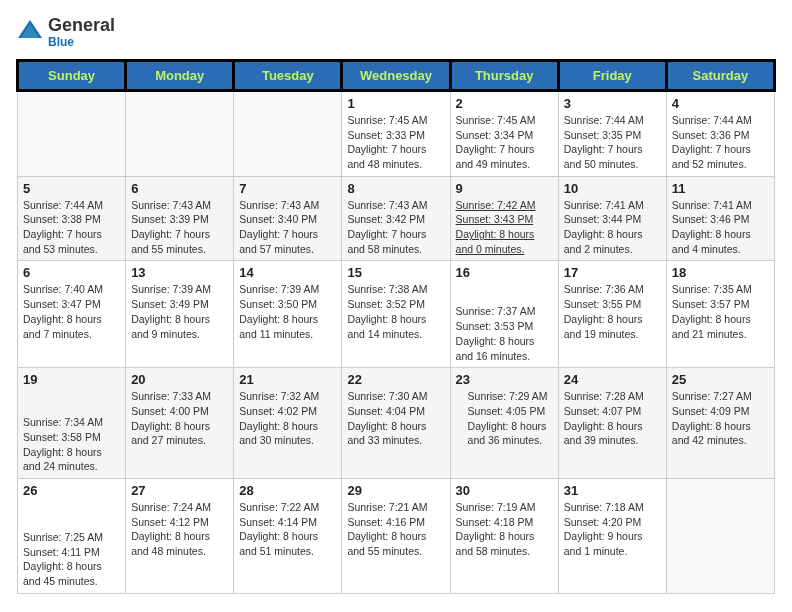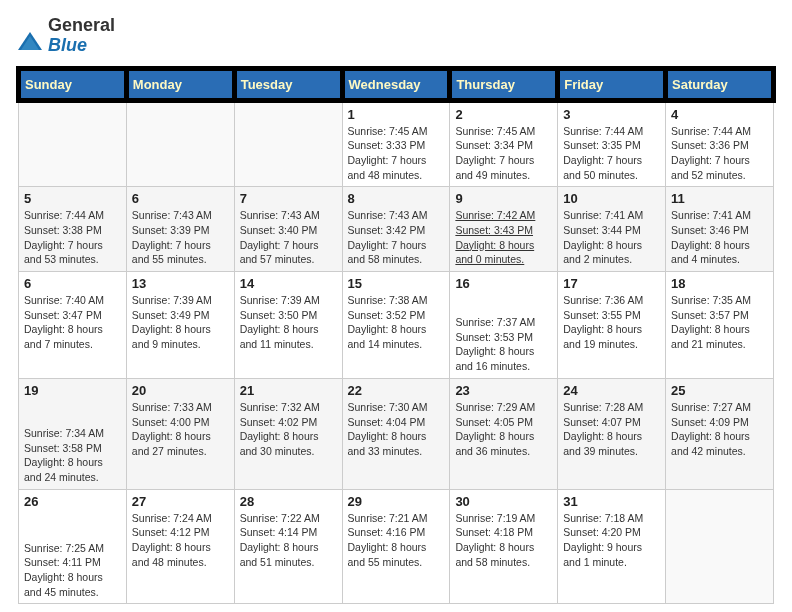--- a/index.html
+++ b/index.html
@@ -11,37 +11,36 @@
       padding: 16px;
     }
     .header {
       display: flex;
       justify-content: space-between;
       align-items: flex-start;
       margin-bottom: 10px;
     }
     .logo {
       display: flex;
-      align-items: flex-end;
+      align-items: flex-start;
     }
     .logo-text {
       display: flex;
       flex-direction: column;
       line-height: 1.1;
     }
     .logo-general {
       font-size: 18px;
       font-weight: bold;
       color: #333;
     }
     .logo-blue {
-      font-size: 18px;
+      font-size: 12px;
       font-weight: bold;
       color: #1a6faf;
-      font-style: italic;
     }
     .logo-icon {
       width: 28px;
       height: 28px;
       margin-right: 4px;
     }
     .title-block {
       text-align: right;
     }
     .cal-title {
@@ -52,26 +51,26 @@
     .cal-subtitle {
       font-size: 15px;
       color: #555;
     }
     table {
       width: 100%;
       border-collapse: collapse;
     }
     th {
       background: #2a6db5;
-      color: #fef9c3;
+      color: #bef264;
       font-size: 13px;
       font-weight: bold;
       padding: 6px 4px;
-      text-align: left;
-      border: 5px solid #000000;
+      text-align: center;
+      border: 3px solid #000000;
     }
     td {
       border: 1px solid #ccc;
       vertical-align: top;
       padding: 4px 5px;
       width: calc(100% / 7);
       min-height: 80px;
       background: #fff;
     }
     tr:nth-child(even) td {
@@ -283,21 +282,21 @@
         </td>
         <td>
           <span class="day-num">22</span>
           <div class="day-detail" style="white-space: pre-line;">Sunrise: 7:30 AM
 Sunset: 4:04 PM
 Daylight: 8 hours
 and 33 minutes.</div>
         </td>
         <td>
           <span class="day-num">23</span>
-          <div class="day-detail" style="white-space: pre-line;">Sunrise: 7:29 AM
+          <div class="day-detail" style="white-space: pre-line; margin-left: 12px;">Sunrise: 7:29 AM
 Sunset: 4:05 PM
 Daylight: 8 hours
 and 36 minutes.</div>
         </td>
         <td>
           <span class="day-num">24</span>
           <div class="day-detail" style="white-space: pre-line;">Sunrise: 7:28 AM
 Sunset: 4:07 PM
 Daylight: 8 hours
 and 39 minutes.</div>

